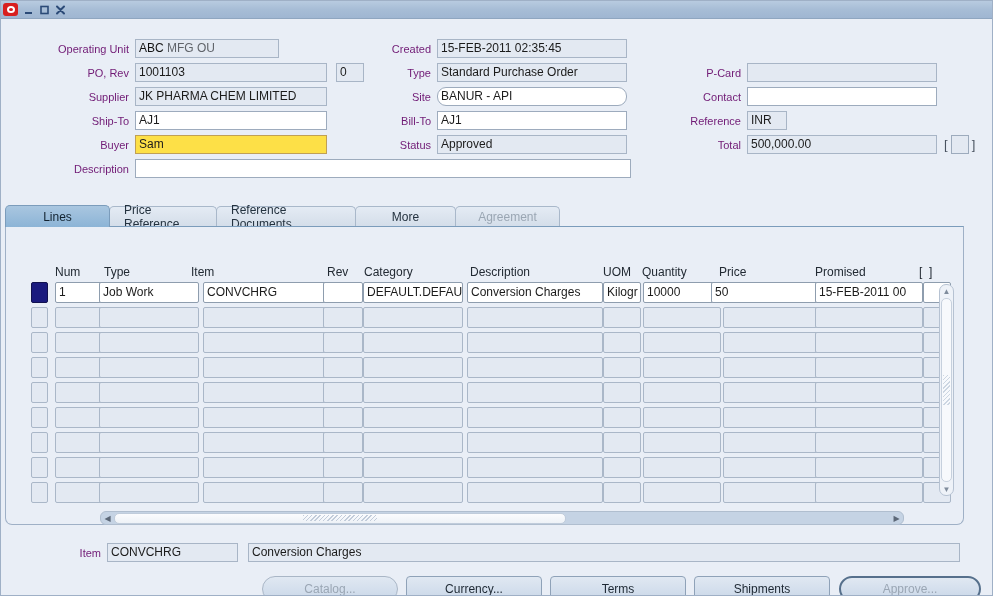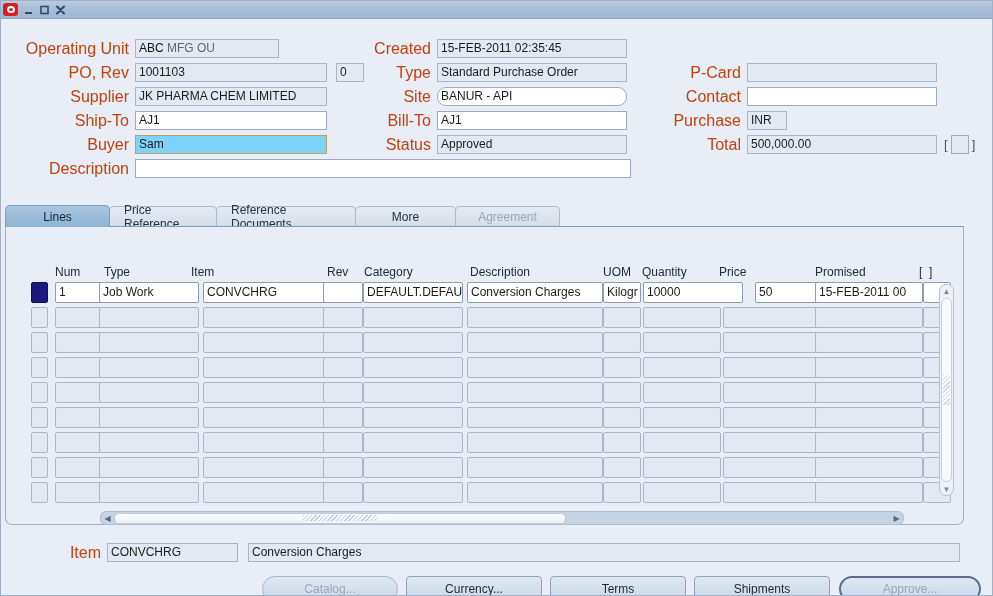--- a/index.html
+++ b/index.html
@@ -67,38 +67,38 @@
     flex: 1 1 auto;
     position: relative;
     background: #e9eef6;
     overflow: hidden;
   }
 
   
   .hdr { position: absolute; left: 0; top: 0; width: 993px; height: 168px; }
   .fld-row { position: absolute; display: flex; align-items: center; height: 19px; }
   .fld-label {
-    font-size: 16px; color: #c2410c; text-align: right;
+    font-size: 11px; color: #701a75; text-align: right;
     padding-right: 6px; white-space: nowrap;
   }
   .inp {
     box-sizing: border-box;
     height: 19px;
     border: 1px solid #9dabbd;
     font-family: "Liberation Sans", sans-serif;
     font-size: 12px;
     color: #1b1b1b;
     padding: 0 3px;
     line-height: 17px;
     background: #ffffff;
     white-space: nowrap;
     overflow: hidden;
   }
   .inp.ro { background: #e3e9f2; border-color: #a8b5c6; }
-  .inp.focus { background: #7dd3fc; border-color: #c0a055; }
+  .inp.focus { background: #fde047; border-color: #c0a055; }
   .inp.mixed .strong { color: #111; }
   .inp.mixed .dim { color: #60646a; }
 
   .bracket {
     position: absolute;
     display: flex; align-items: center;
     font-size: 13px; color: #4a5360;
     gap: 3px;
   }
   .bracket .box {
@@ -359,21 +359,21 @@
         <div class="fld-label" style="width:100px;">P-Card</div>
         <div class="inp ro" style="width:190px;"></div>
       </div>
 
       <div class="fld-row" style="left:640px; top:68px;">
         <div class="fld-label" style="width:100px;">Contact</div>
         <div class="inp" style="width:190px;"></div>
       </div>
 
       <div class="fld-row" style="left:640px; top:92px;">
-        <div class="fld-label" style="width:100px;">Purchase</div>
+        <div class="fld-label" style="width:100px;">Reference</div>
         <div class="inp ro" style="width:40px;">INR</div>
       </div>
 
       <div class="fld-row" style="left:640px; top:116px;">
         <div class="fld-label" style="width:100px;">Total</div>
         <div class="inp ro" style="width:190px;">500,000.00</div>
       </div>
 
       <div class="bracket" style="left:943px; top:116px;">
         <span>[</span>
@@ -420,21 +420,21 @@
         <div class="grow" style="top: 0px;">
           <div class="cell rec sel" style="left: 0px; width: 17px;"></div>
           <div class="cell cur" style="left: 24px; width: 62px;">1</div>
           <div class="cell cur" style="left: 68px; width: 100px;">Job Work</div>
           <div class="cell cur" style="left: 172px; width: 148px;">CONVCHRG</div>
           <div class="cell cur" style="left: 292px; width: 40px;"></div>
           <div class="cell cur" style="left: 332px; width: 100px;">DEFAULT.DEFAU</div>
           <div class="cell cur" style="left: 436px; width: 136px;">Conversion Charges</div>
           <div class="cell cur" style="left: 572px; width: 38px;">Kilogr</div>
           <div class="cell cur" style="left: 612px; width: 100px;">10000</div>
-          <div class="cell cur" style="left: 724px; width: 110px;">50</div>
+          <div class="cell cur" style="left: 680px; width: 110px;">50</div>
           <div class="cell cur" style="left: 784px; width: 108px;">15-FEB-2011 00</div>
           <div class="cell cur" style="left: 892px; width: 28px;"></div>
         </div>
         <div class="grow" style="top: 25px;">
           <div class="cell rec" style="left: 0px; width: 17px;"></div>
           <div class="cell" style="left: 24px; width: 62px;"></div>
           <div class="cell" style="left: 68px; width: 100px;"></div>
           <div class="cell" style="left: 172px; width: 148px;"></div>
           <div class="cell" style="left: 292px; width: 40px;"></div>
           <div class="cell" style="left: 332px; width: 100px;"></div>

